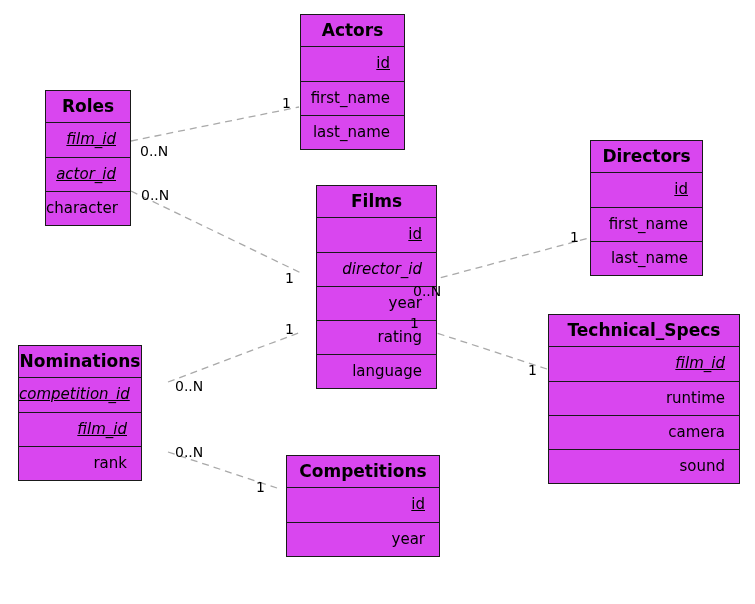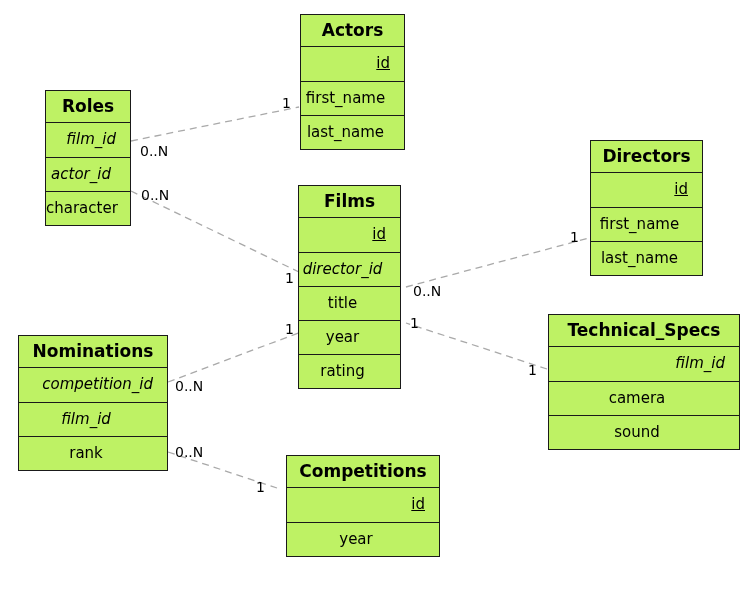--- a/index.html
+++ b/index.html
@@ -13,44 +13,44 @@
   }
   .canvas { position: absolute; inset: 0; width: 755px; height: 604px; }
   svg.wires { position: absolute; left: 0; top: 0; }
   svg.wires line {
     stroke: #a9a9a9;
     stroke-width: 1.3;
     stroke-dasharray: 7 5;
   }
   .tbl {
     position: absolute;
-    background: #bef264;
+    background: #d946ef;
     border: 1px solid #1a1a1a;
   }
   .tbl .hd {
     font-weight: bold;
     font-size: 17px;
     text-align: center;
     height: 32px;
     line-height: 31px;
     border-bottom: 1px solid #1a1a1a;
     white-space: nowrap;
   }
   .tbl .row {
     font-size: 15px;
     text-align: right;
     padding-right: 14px;
     height: 34px;
     line-height: 33px;
     white-space: nowrap;
   }
-  .tbl .row + .row { border-top: 1px solid #1a1a1a; text-align: center; }
+  .tbl .row + .row { border-top: 1px solid #1a1a1a; }
   .pk  { text-decoration: underline; }
   .fk  { font-style: italic; }
-  .pkfk { font-style: italic; }
+  .pkfk { font-style: italic; text-decoration: underline; }
   .card {
     position: absolute;
     font-size: 14px;
     color: #000;
     white-space: nowrap;
   }
 </style>
 </head>
 <body>
 
@@ -79,39 +79,40 @@
     <div class="row"><span>character</span></div>
   </div>
 
   <div class="tbl" style="left:590px;top:140px;width:113px;">
     <div class="hd">Directors</div>
     <div class="row"><span class="pk">id</span></div>
     <div class="row"><span>first_name</span></div>
     <div class="row"><span>last_name</span></div>
   </div>
 
-  <div class="tbl" style="left:298px;top:185px;width:103px;">
+  <div class="tbl" style="left:316px;top:185px;width:121px;">
     <div class="hd">Films</div>
     <div class="row"><span class="pk">id</span></div>
     <div class="row"><span class="fk">director_id</span></div>
-    <div class="row"><span>title</span></div>
     <div class="row"><span>year</span></div>
     <div class="row"><span>rating</span></div>
+    <div class="row"><span>language</span></div>
   </div>
 
-  <div class="tbl" style="left:18px;top:335px;width:150px;">
+  <div class="tbl" style="left:18px;top:345px;width:124px;">
     <div class="hd">Nominations</div>
     <div class="row"><span class="pkfk">competition_id</span></div>
     <div class="row"><span class="pkfk">film_id</span></div>
     <div class="row"><span>rank</span></div>
   </div>
 
   <div class="tbl" style="left:548px;top:314px;width:192px;">
     <div class="hd">Technical_Specs</div>
     <div class="row"><span class="pkfk">film_id</span></div>
+    <div class="row"><span>runtime</span></div>
     <div class="row"><span>camera</span></div>
     <div class="row"><span>sound</span></div>
   </div>
 
   <div class="tbl" style="left:286px;top:455px;width:154px;">
     <div class="hd">Competitions</div>
     <div class="row"><span class="pk">id</span></div>
     <div class="row"><span>year</span></div>
   </div>
 

